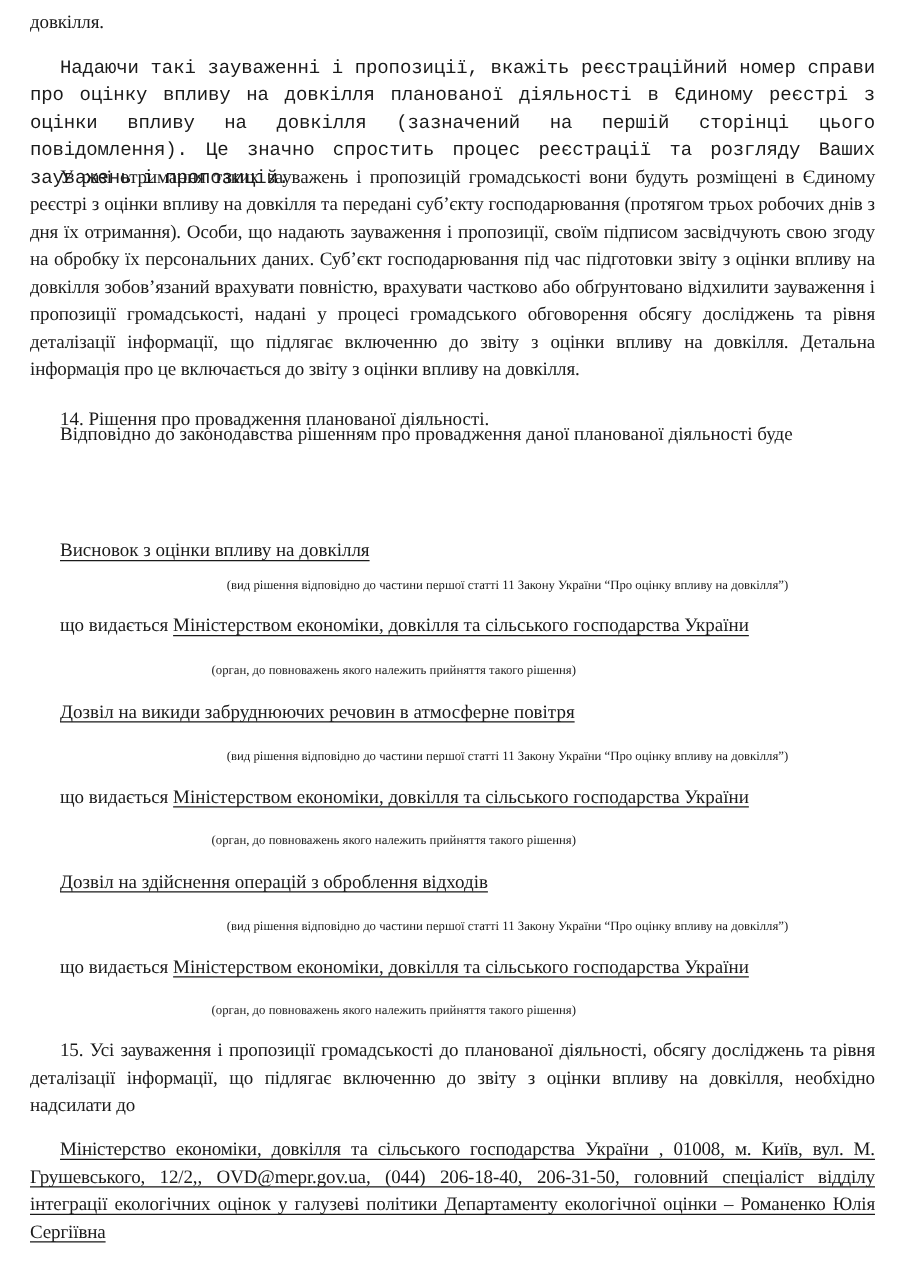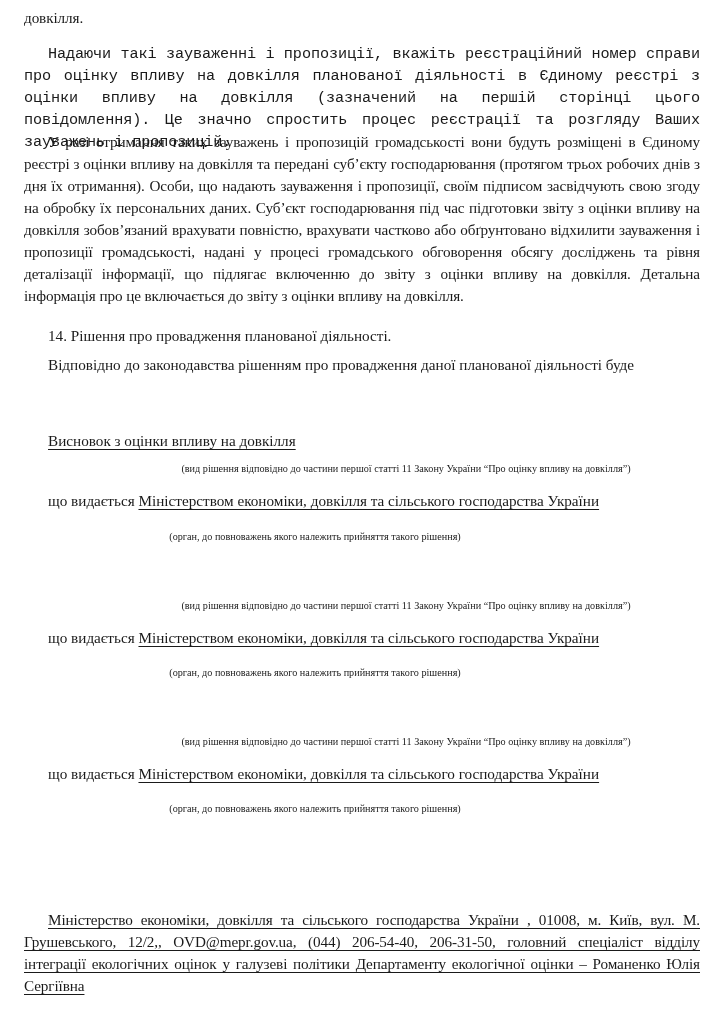--- a/index.html
+++ b/index.html
@@ -30,40 +30,43 @@
 <div class="page">
 
   <div class="txt" style="top:7px;">довкілля.</div>
 
   <div class="txt indent" style="top:43px;font-family:Liberation Mono, monospace;">Надаючи такі зауваженні і пропозиції, вкажіть реєстраційний номер справи про оцінку впливу на довкілля планованої діяльності в Єдиному реєстрі з оцінки впливу на довкілля (зазначений на першій сторінці цього повідомлення). Це значно спростить процес реєстрації та розгляду Ваших зауважень і пропозицій.</div>
 
   <div class="txt indent" style="top:131px;">У разі отримання таких зауважень і пропозицій громадськості вони будуть розміщені в Єдиному реєстрі з оцінки впливу на довкілля та передані суб’єкту господарювання (протягом трьох робочих днів з дня їх отримання). Особи, що надають зауваження і пропозиції, своїм підписом засвідчують свою згоду на обробку їх персональних даних. Суб’єкт господарювання під час підготовки звіту з оцінки впливу на довкілля зобов’язаний врахувати повністю, врахувати частково або обґрунтовано відхилити зауваження і пропозиції громадськості, надані у процесі громадського обговорення обсягу досліджень та рівня деталізації інформації, що підлягає включенню до звіту з оцінки впливу на довкілля. Детальна інформація про це включається до звіту з оцінки впливу на довкілля.</div>
 
   <div class="line" style="top:325px;">14. Рішення про провадження планованої діяльності.</div>
 
-  <div class="line" style="top:354px;">Відповідно до законодавства рішенням про провадження даної планованої діяльності буде</div>
+  <div class="line" style="top:337px;">Відповідно до законодавства рішенням про провадження даної планованої діяльності буде</div>
 
   <div class="line u" style="top:430px;">Висновок з оцінки впливу на довкілля</div>
   <div class="caption cap1" style="top:462px;">(вид рішення відповідно до частини першої статті 11 Закону України “Про оцінку впливу на довкілля”)</div>
   <div class="line" style="top:490px;">
     <span>що видається</span>
     <span class="u">Міністерством економіки, довкілля та сільського господарства України</span>
   </div>
   <div class="caption cap2" style="top:530px;">(орган, до повноважень якого належить прийняття такого рішення)</div>
 
+  <div class="line u" style="top:559px;">Дозвіл на викиди забруднюючих речовин в атмосферне повітря</div>
   <div class="caption cap1" style="top:599px;">(вид рішення відповідно до частини першої статті 11 Закону України “Про оцінку впливу на довкілля”)</div>
   <div class="line" style="top:627px;">
     <span>що видається</span>
     <span class="u">Міністерством економіки, довкілля та сільського господарства України</span>
   </div>
   <div class="caption cap2" style="top:666px;">(орган, до повноважень якого належить прийняття такого рішення)</div>
 
+  <div class="line u" style="top:695px;">Дозвіл на здійснення операцій з оброблення відходів</div>
   <div class="caption cap1" style="top:735px;">(вид рішення відповідно до частини першої статті 11 Закону України “Про оцінку впливу на довкілля”)</div>
   <div class="line" style="top:763px;">
     <span>що видається</span>
     <span class="u">Міністерством економіки, довкілля та сільського господарства України</span>
   </div>
   <div class="caption cap2" style="top:802px;">(орган, до повноважень якого належить прийняття такого рішення)</div>
 
+  <div class="txt indent" style="top:830px;">15. Усі зауваження і пропозиції громадськості до планованої діяльності, обсягу досліджень та рівня деталізації інформації, що підлягає включенню до звіту з оцінки впливу на довкілля, необхідно надсилати до</div>
 
-  <div class="txt indent u" style="top:909px;">Міністерство економіки, довкілля та сільського господарства України , 01008, м. Київ, вул. М. Грушевського, 12/2,, OVD@mepr.gov.ua, (044) 206-54-40, 206-31-50, головний спеціаліст відділу інтеграції екологічних оцінок у галузеві політики Департаменту екологічної оцінки – Романенко Юлія Сергіївна</div>
+  <div class="txt indent u" style="top:909px;">Міністерство економіки, довкілля та сільського господарства України , 01008, м. Київ, вул. М. Грушевського, 12/2,, OVD@mepr.gov.ua, (044) 206-18-40, 206-31-50, головний спеціаліст відділу інтеграції екологічних оцінок у галузеві політики Департаменту екологічної оцінки – Романенко Юлія Сергіївна</div>
 
 </div>
 
 </body></html>

